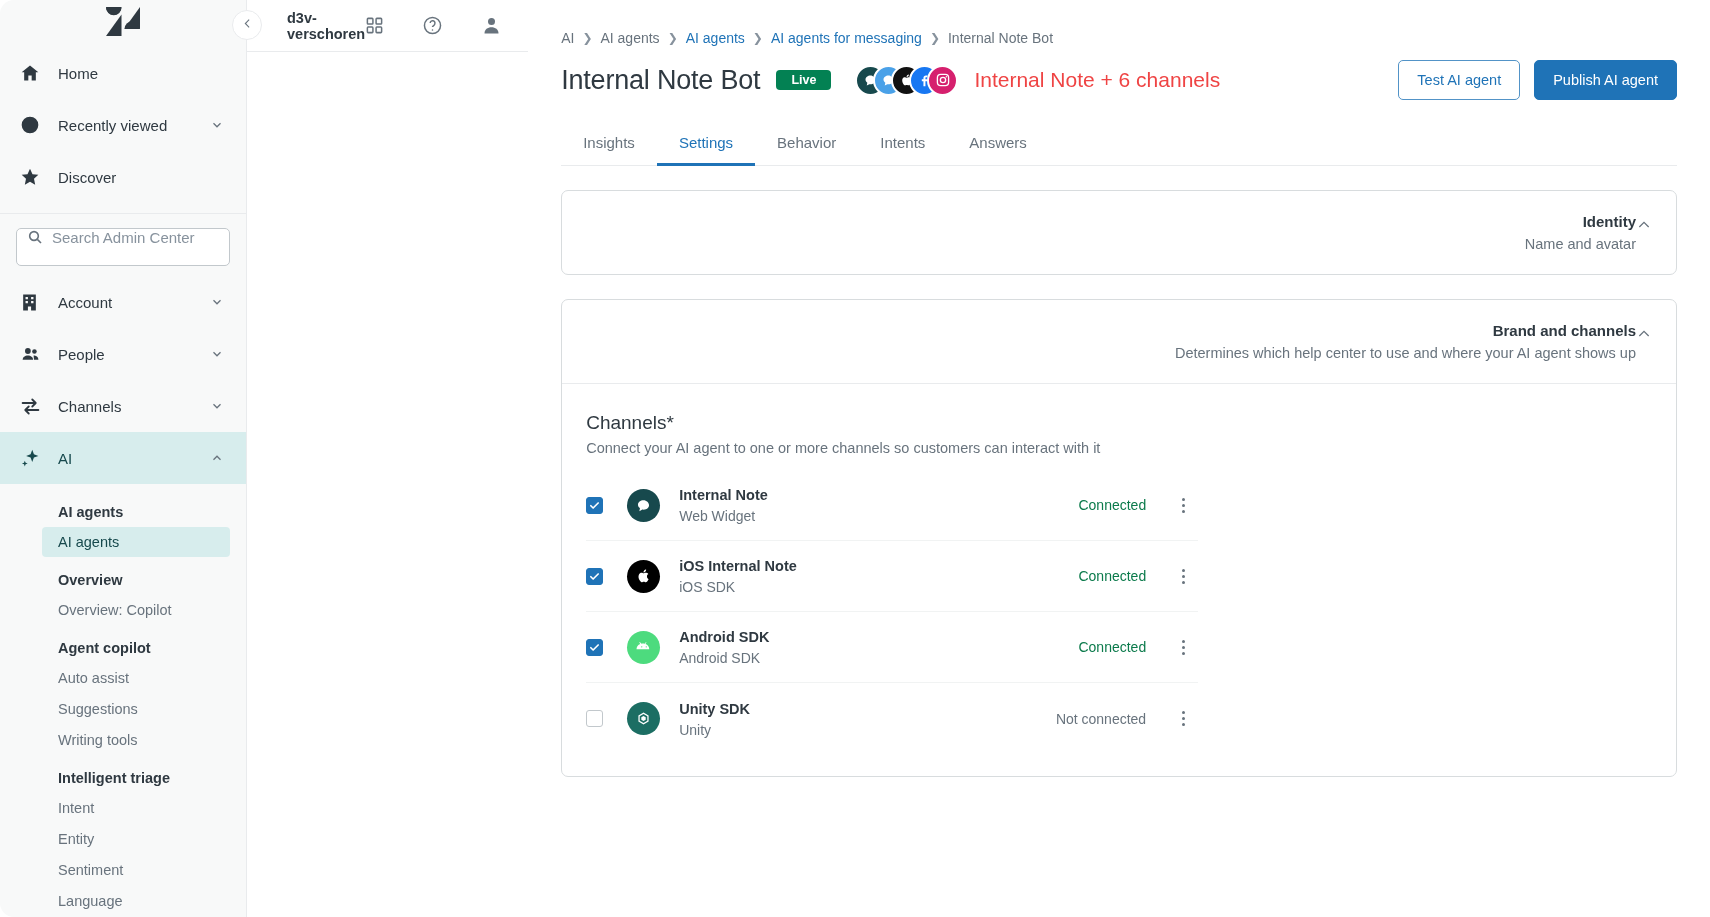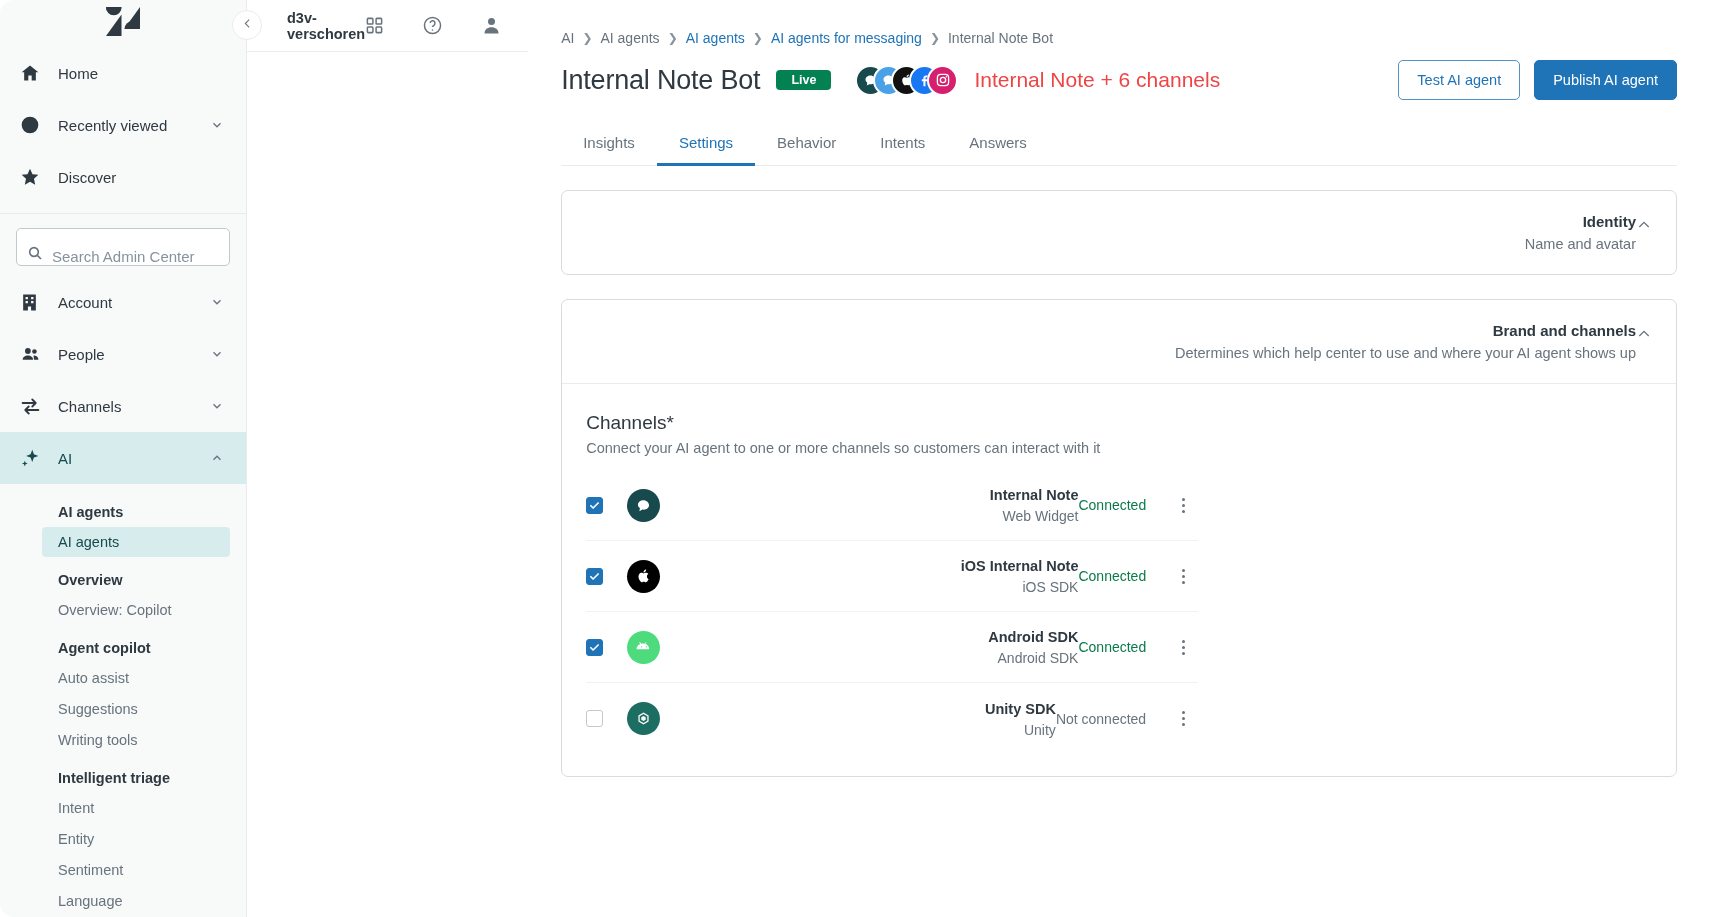--- a/index.html
+++ b/index.html
@@ -54,21 +54,21 @@
     color: #2f3941;
     padding-left: 12px;
     white-space: nowrap;
   }
   .nav-row .chev { color: #68737d; display:flex; align-items:center; }
   .nav-row.active { background: #d7eded; }
   .nav-row.active .ico, .nav-row.active .lbl { color: #17494d; }
 
   .search-wrap { padding: 14px 16px 10px 16px; }
   .search-box {
-    display: flex; align-items: flex-end;
+    display: flex; align-items: flex-start;
     height: 38px;
     border: 1px solid #c2c8cc;
     border-radius: 5px;
     background: #ffffff;
     padding: 0 10px;
   }
   .search-box svg { flex: 0 0 auto; color: #68737d; }
   .search-box input {
     border: none; outline: none;
     font-size: 15px;
@@ -225,21 +225,21 @@
     cursor: pointer;
   }
   .cbox.on { background: #1f73b7; border: 1px solid #1f73b7; }
   .cbox.off { background: #fff; border: 1px solid #c2c8cc; }
   .chan-icon {
     width: 33px; height: 33px; border-radius: 50%;
     margin-left: 24px;
     flex: 0 0 33px;
     display: flex; align-items: center; justify-content: center;
   }
-  .chan-txt { margin-left: 19px; flex: 1; text-align: right; }
+  .chan-txt { margin-left: 19px; flex: 1; }
   .chan-name { font-size: 14.5px; font-weight: 700; color: #2f3941; }
   .chan-sub { font-size: 14px; color: #68737d; margin-top: 4px; }
   .chan-status { font-size: 14px; white-space: nowrap; }
   .chan-status.connected { color: #0b7a4b; }
   .chan-status.notconnected { color: #68737d; }
   .kebab {
     width: 30px; flex: 0 0 30px;
     display: flex; flex-direction: column; align-items: center;
     gap: 3px;
     margin-left: 22px;

